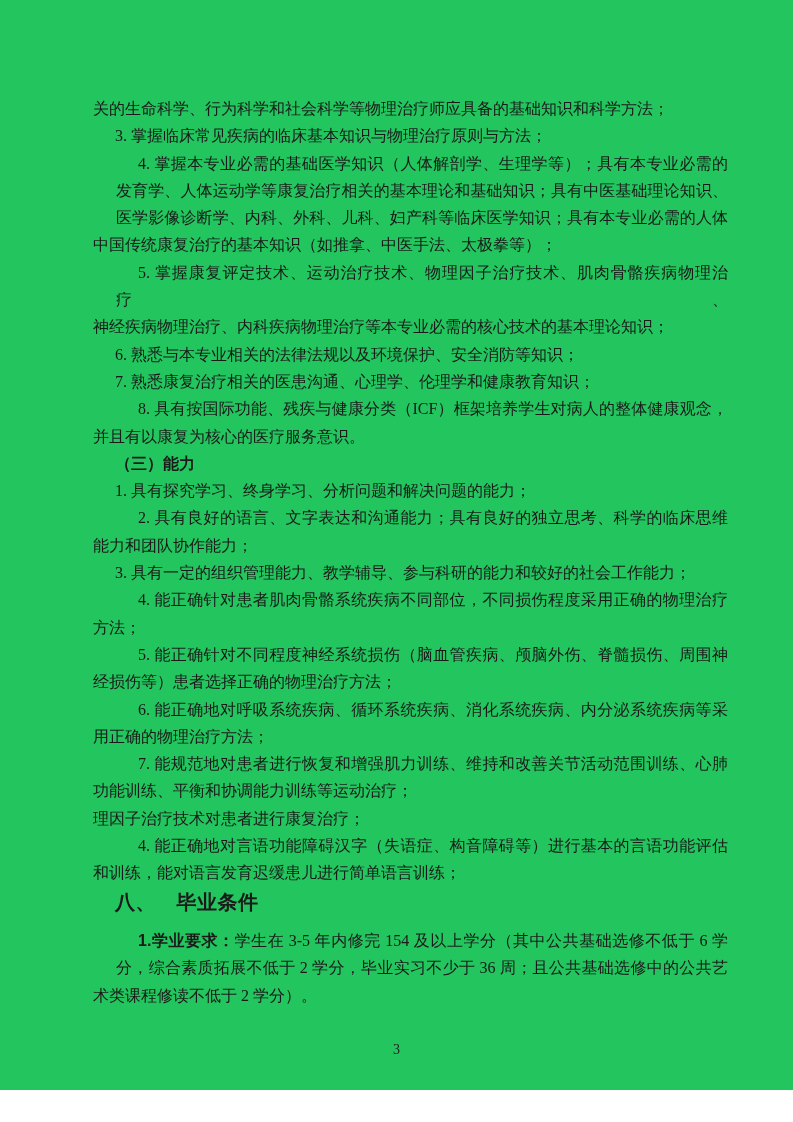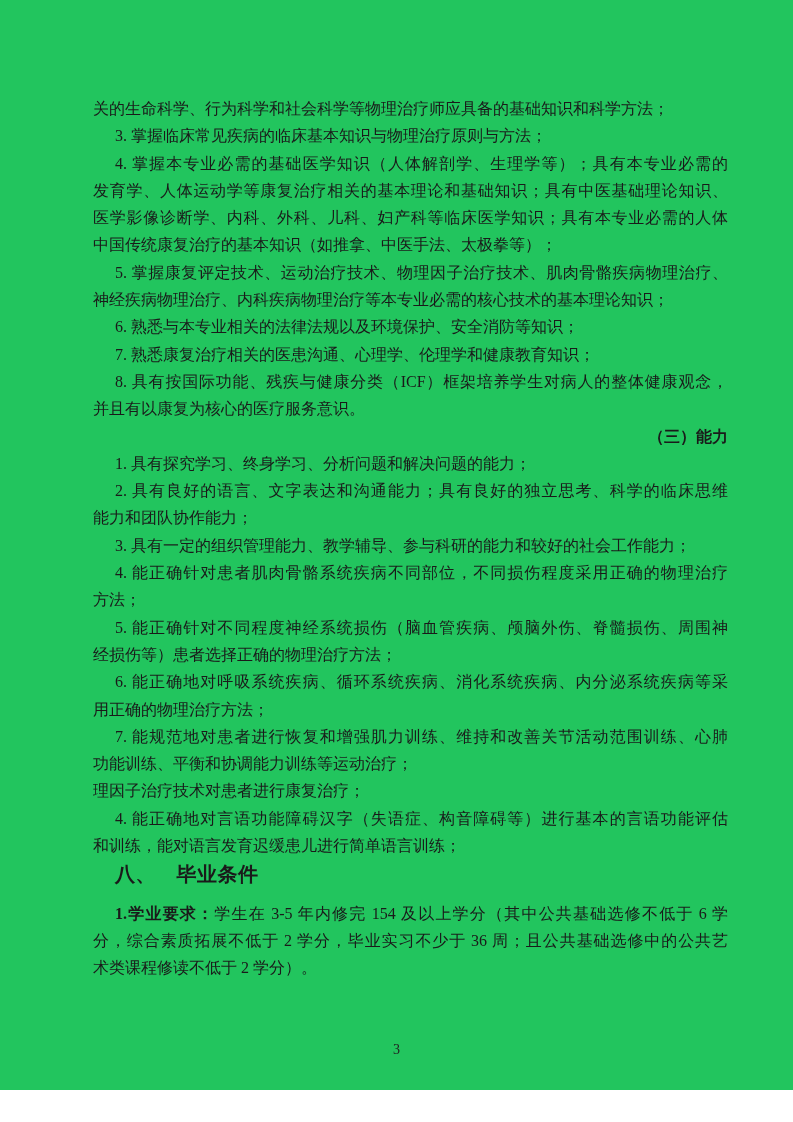--- a/index.html
+++ b/index.html
@@ -17,36 +17,35 @@
   }
   .textblock {
     position: absolute;
     left: 93px; top: 95px;
     width: 635px;
     font-size: 16px;
     line-height: 27.3px;
   }
   .line { min-height: 27.3px; }
   .ind { text-indent: 22px; }
-  .fill { text-align: justify; text-align-last: justify; }
+  .fill { text-align: justify; text-align-last: justify; margin-left: 23px; }
   .section-heading {
     font-weight: bold;
     font-family: "Liberation Sans", "DejaVu Sans", sans-serif;
-    text-align: right;
   }
   .chapter-heading {
     font-weight: bold;
     font-family: "Liberation Sans", "DejaVu Sans", sans-serif;
     font-size: 20px;
     letter-spacing: 0.5px;
     margin: 2px 0 11px 0;
   }
   .bold {
     font-weight: bold;
-    font-family: Liberation Serif, serif;
+    font-family: Liberation Sans, sans-serif;
   }
   .pagenum {
     position: absolute;
     left: 0; top: 1042px;
     width: 793px;
     text-align: center;
     font-size: 14px;
     color: #222222;
   }
 </style>

